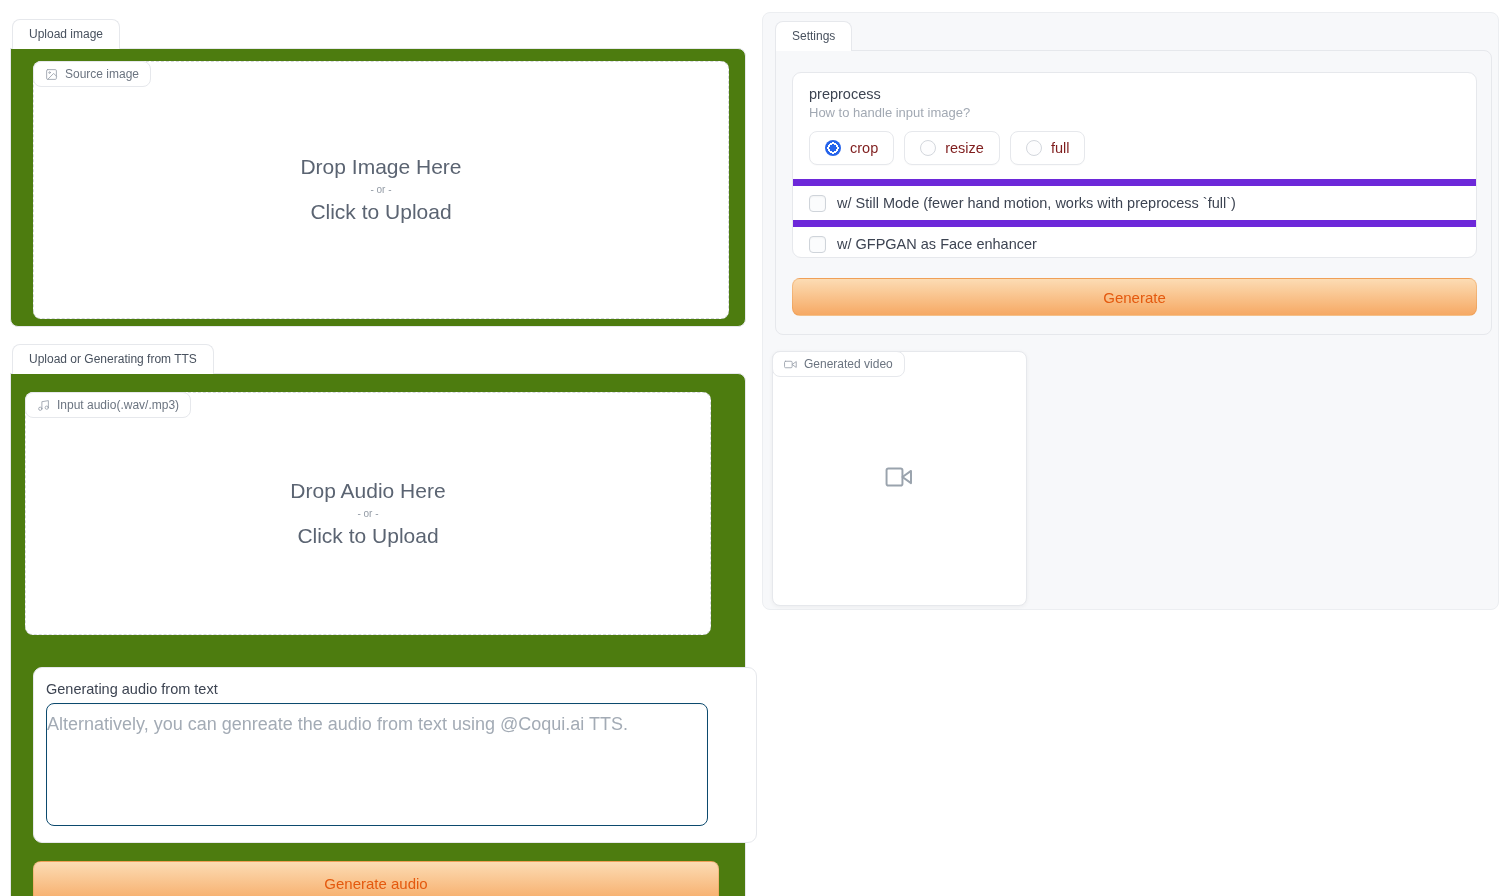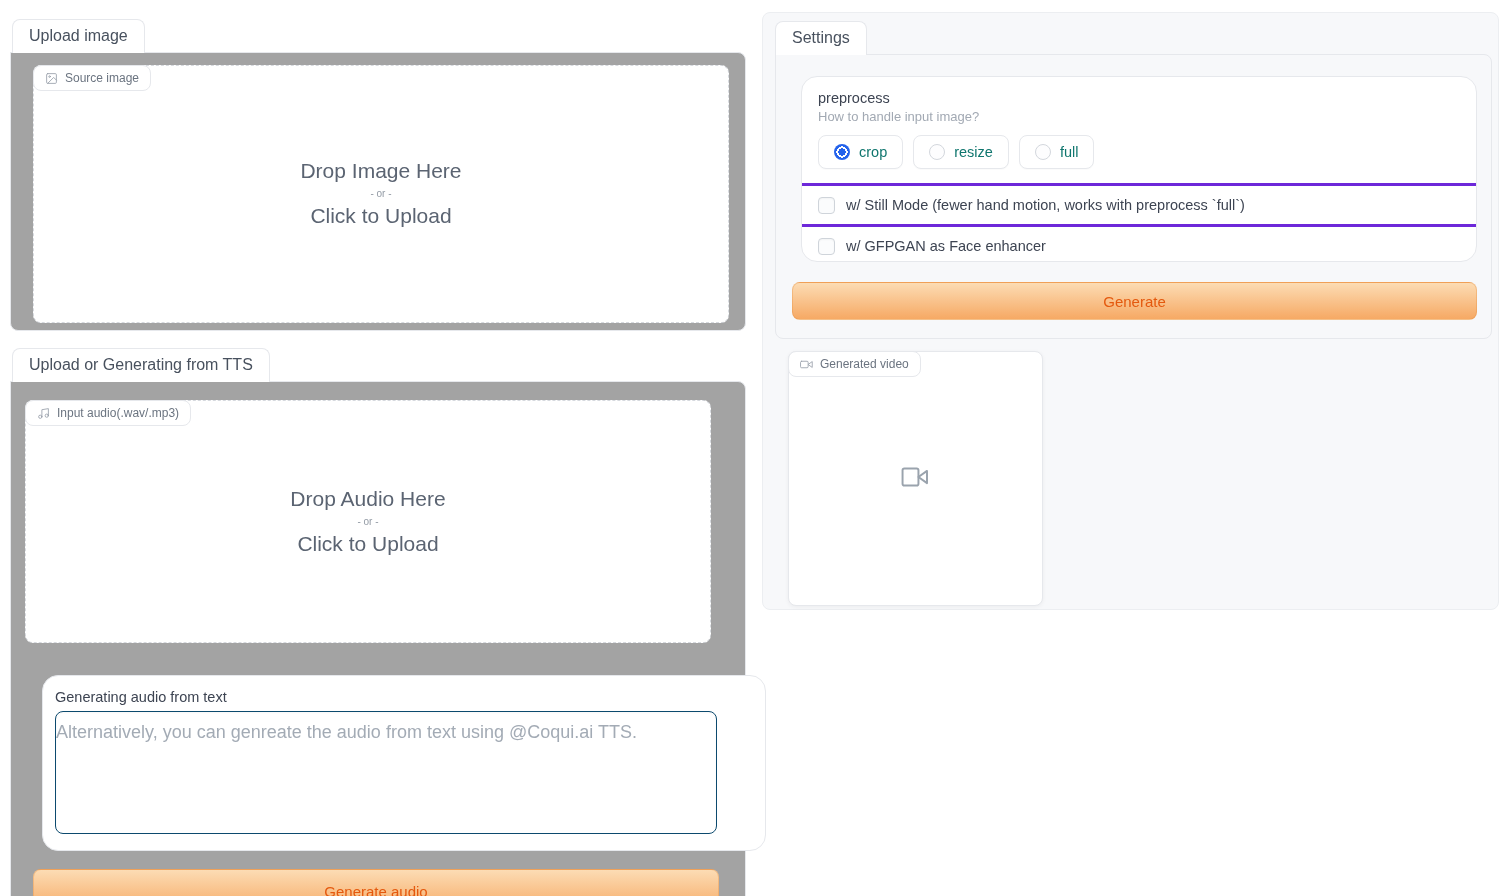--- a/index.html
+++ b/index.html
@@ -3,27 +3,27 @@
 <meta charset="utf-8">
 <style>
   * { margin:0; padding:0; box-sizing:border-box; }
   html,body { width:1499px; height:896px; overflow:hidden; background:#fff;
     font-family:"Liberation Sans", sans-serif; }
   .abs { position:absolute; }
 
   
   .tab {
     display:inline-block; position:relative; z-index:2;
-    padding:7px 16px 8px; font-size:16px; color:#48515e;
+    padding:7px 16px 8px; font-size:12px; color:#48515e;
     background:#fff; border:1px solid #e6e8ec; border-bottom:none;
     border-radius:8px 8px 0 0; cursor:pointer;
   }
   .tab-panel {
     border:1px solid #e6e8ec; border-radius:0 8px 8px 8px;
-    background:#a3a3a3; margin-top:-1px; position:relative; z-index:1;
+    background:#4d7c0f; margin-top:-1px; position:relative; z-index:1;
   }
   .tab-panel.transparent { background:transparent; }
 
   
   .dropzone {
     position:absolute; border:1px dashed #d6d9de; border-radius:8px;
     background:#fff;
   }
   .zone-tag {
     position:absolute; top:-1px; left:-1px; z-index:3;
@@ -34,43 +34,43 @@
   .zone-tag svg { width:13px; height:13px; stroke:#9aa1ab; fill:none;
     stroke-width:1.6; stroke-linecap:round; stroke-linejoin:round; }
   .drop-center {
     position:absolute; left:0; right:0; top:50%; transform:translateY(-50%);
     text-align:center; color:#5b6472;
   }
   .drop-center .l1, .drop-center .l3 { font-size:21px; line-height:1.45; }
   .drop-center .l2 { font-size:10px; color:#939ba5; line-height:1.5; }
 
   
-  .group-box { background:#fff; border:1px solid #e6e8ec; border-radius:16px;margin-left:9px; }
+  .group-box { background:#fff; border:1px solid #e6e8ec; border-radius:9px; }
   .blk-label { font-size:14.5px; color:#3d4452; }
   .blk-info  { font-size:13px; color:#a2a9b3; margin-top:3px; }
 
   
   .chip-row { display:flex; gap:10px; margin-top:11px; }
   .chip {
     display:inline-flex; align-items:center; gap:9px;
     padding:8px 15px; background:#fff; border:1px solid #e6e8ec;
-    border-radius:8px; font-size:14.5px; color:#0f766e; cursor:pointer;
+    border-radius:8px; font-size:14.5px; color:#7f1d1d; cursor:pointer;
     box-shadow:0 1px 1px rgba(0,0,0,.02);
   }
   .radio-dot { width:16px; height:16px; border-radius:50%;
     border:1px solid #d3d7dd; background:#fdfdfe; }
   .chip.selected .radio-dot {
     border:none;
     background:radial-gradient(circle, #2563eb 0 3.6px, #ffffff 3.6px 5.6px, #2563eb 5.6px);
   }
 
   
   .check-row {
     display:flex; align-items:center; gap:11px;
-    height:41px; padding:12px 16px; border-top:3px solid #6d28d9;
+    height:41px; padding:12px 16px; border-top:7px solid #6d28d9;
     font-size:14.5px; color:#3d4452; cursor:pointer;
   }
   .checkbox { width:17px; height:17px; border:1px solid #cfd4da;
     border-radius:4px; background:#fbfcfd; flex:0 0 auto;
     box-shadow:inset 0 1px 2px rgba(0,0,0,.04); }
 
   
   .btn-primary {
     display:flex; align-items:center; justify-content:center;
     background:linear-gradient(180deg,#fcdcb4 0%,#f6a964 100%);
@@ -87,21 +87,20 @@
     font-size:18px; color:#3d4452; background:#fff; outline:none;
     box-shadow:inset 0 1px 2px rgba(0,0,0,.03);
   }
   .textarea::placeholder { color:#a3abb5; }
 
   .right-col-bg { background:#f7f8fa; border:1px solid #eceef1; border-radius:8px; }
 
   .video-box {
     background:#fff; border:1px solid #e6e8ec; border-radius:8px;
     box-shadow:0 1px 4px rgba(0,0,0,.05);
-    margin-left:16px;
   }
   .video-center-icon { position:absolute; left:50%; top:50%;
     transform:translate(-50%,-50%); }
   .video-center-icon svg { width:30px; height:22px; stroke:#9aa3ad; fill:none;
     stroke-width:1.6; stroke-linejoin:round; }
 </style>
 </head>
 <body>
 
 <div class="abs" style="left:10px; top:19px; width:736px;">

